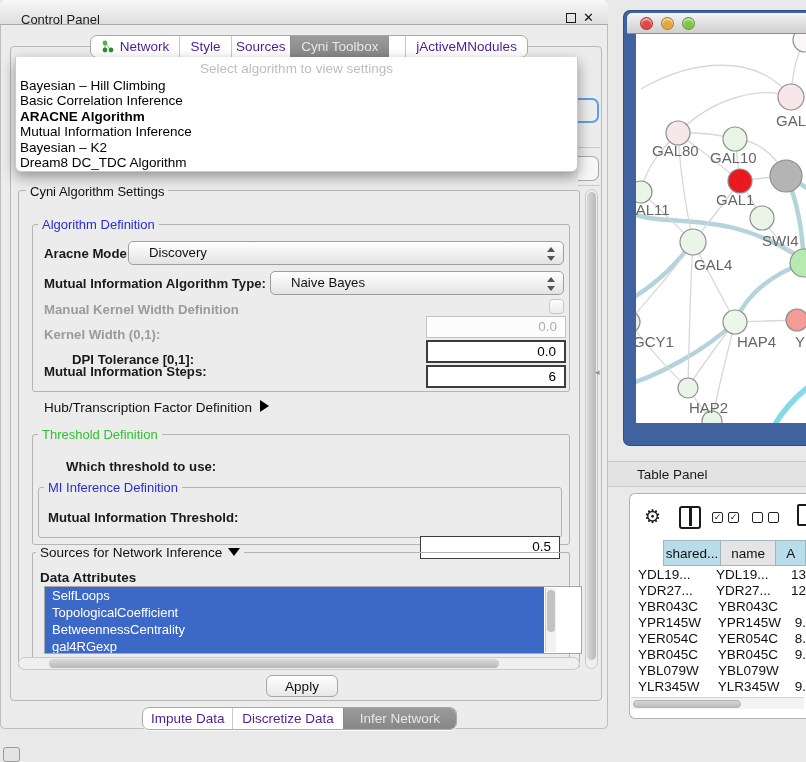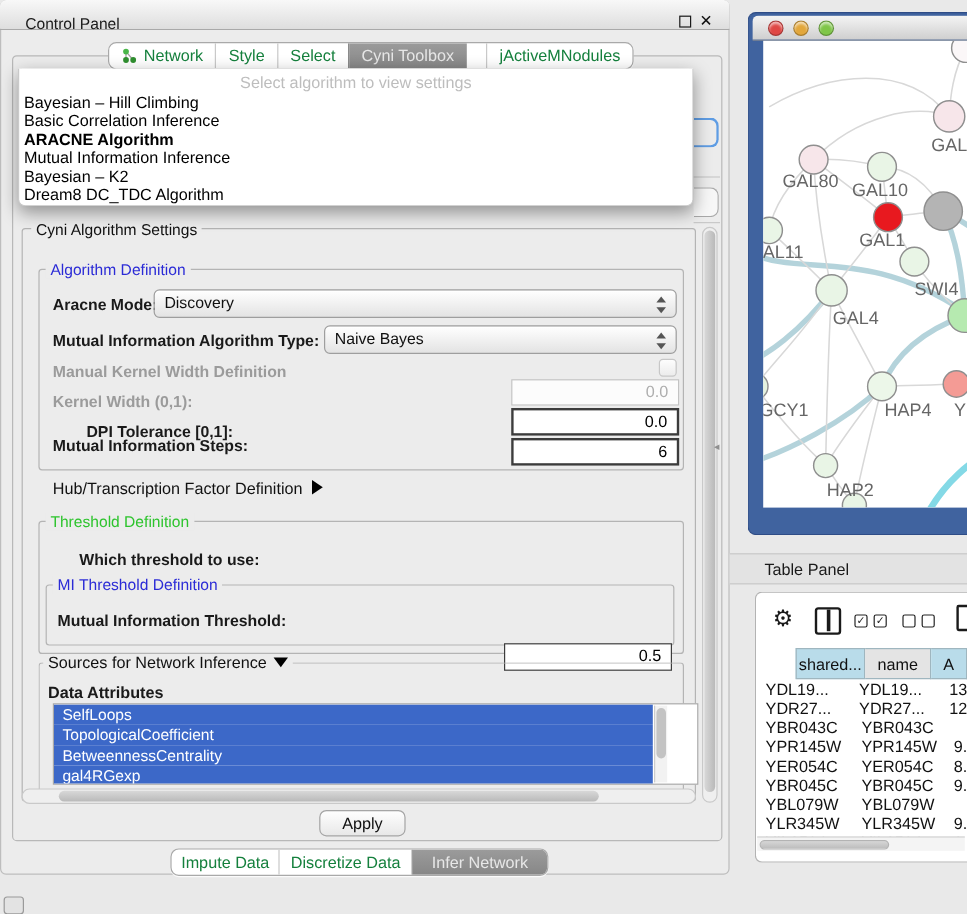--- a/index.html
+++ b/index.html
@@ -18,21 +18,21 @@
   .winbtn-square { left:566px; top:13px; width:10px; height:10px; border:1.6px solid #1a1a1a; }
   .winbtn-close { left:583px; top:10px; font-size:13px; font-weight:bold; color:#111; }
 
   #cp-content { left:10px; top:46px; width:592px; height:655px;
     border:1px solid #b8b8b8; border-radius:4px; background:#ececec; }
 
   
   .seg { display:flex; background:#fff; border:1px solid #a9a9a9; border-radius:7px;
          overflow:hidden; height:23px; box-shadow:0 1px 0 rgba(255,255,255,.8); }
   .seg .segitem { display:flex; align-items:center; justify-content:center;
-    font-size:13.5px; color:#15803d; border-left:1px solid #c9c9c9; cursor:default; }
+    font-size:13.5px; color:#4c1d95; border-left:1px solid #c9c9c9; cursor:default; }
   .seg .segitem:first-child { border-left:none; }
   .seg .segitem.sel { background:linear-gradient(#9b9b9b,#878787); color:#e7e7e7;
     border-left-color:#8a8a8a; }
   #cp-tabs { left:90px; top:35px; width:438px; }
   #bottom-tabs { left:142px; top:707px; width:315px; }
 
   
   .frag-combo-blue { left:578px; top:98px; width:21px; height:25px; background:#ececec;
     border:2px solid #5f9de4; border-left:none; border-radius:0 7px 7px 0; z-index:4; }
   .frag-combo-white { left:578px; top:156px; width:21px; height:25px; background:#f7f7f7;
@@ -48,21 +48,21 @@
   .algo-item.bold { font-weight:bold; }
 
   
   .groupbox { position:absolute; border:1px solid #b4b4b4; border-radius:3px; }
   .grouptitle { position:absolute; background:#ececec; padding:0 4px; font-size:13px;
     white-space:nowrap; }
   .blab { position:absolute; font-size:13.2px; font-weight:bold; color:#1a1a1a; white-space:nowrap; }
   .glab { color:#9b9b9b !important; }
   .combo { position:absolute; height:24px; border:1px solid #9e9e9e; border-radius:5px;
     background:linear-gradient(#ffffff,#e3e3e3); box-shadow:inset 0 1px 0 #fff;
-    font-size:13.2px; color:#111; line-height:22px; padding-left:8px; }
+    font-size:13.2px; color:#111; line-height:22px; padding-left:20px; }
   .combo .arrows { position:absolute; right:9px; top:4px; width:8px; height:16px; }
   .combo .arrows:before { content:""; position:absolute; left:1px; top:1px;
     border-left:4px solid transparent; border-right:4px solid transparent; border-bottom:5px solid #555; }
   .combo .arrows:after { content:""; position:absolute; left:1px; bottom:1px;
     border-left:4px solid transparent; border-right:4px solid transparent; border-top:5px solid #555; }
   .field { position:absolute; background:#fff; font-size:13.5px; text-align:right;
     padding-right:8px; color:#000; }
   .field.dark { border:2px solid #3c3c3c; }
   .field.dis { border:1px solid #c3c3c3; color:#aeaeae; background:#fcfcfc; }
   .checkbox { position:absolute; width:15px; height:15px; border:1.5px solid #c7c7c7;
@@ -165,21 +165,21 @@
           <circle cx="4" cy="3" r="2.4" fill="#49b649"></circle>
           <circle cx="4" cy="10" r="2.4" fill="#2f8f2f"></circle>
           <circle cx="10" cy="10" r="2.4" fill="#2f8f2f"></circle>
         </svg>
         <span>Network</span>
       </div>
       <div class="segitem" style="width: 54px;">
         <span>Style</span>
       </div>
       <div class="segitem" style="width: 61px;">
-        <span>Select</span>
+        <span>Sources</span>
       </div>
       <div class="segitem sel" style="width: 104px;">
         <span>Cyni Toolbox</span>
       </div>
       <div class="segitem" style="width: 127px; margin-left: 16px;">
         <span>jActiveMNodules</span>
       </div>
     </div>
 
   <div class="abs" id="algo-popup">
@@ -231,21 +231,21 @@
   <div class="plainlab" style="left:44px;top:400px;">
     <span>Hub/Transcription Factor Definition</span><span class="tri-right"></span>
   </div>
 
   <div class="groupbox" style="left:32px;top:434px;width:538px;height:111px;"></div>
   <div class="grouptitle" style="left:38px;top:427px;color:#2ec42e;">Threshold Definition</div>
 
   <div class="blab" style="left:66px;top:459px;">Which threshold to use:</div>
 
   <div class="groupbox" style="left:38px;top:487px;width:524px;height:51px;"></div>
-  <div class="grouptitle" style="left:44px;top:480px;color:#2b2bd6;">MI Threshold Definition</div>
+  <div class="grouptitle" style="left:44px;top:480px;color:#2b2bd6;">MI Inference Definition</div>
   <div class="blab" style="left:48px;top:510px;">Mutual Information Threshold:</div>
   <div class="field dark" style="left:420px;top:504px;width:140px;height:23px;line-height:19px;border-width:1.5px;margin-top:32px;">0.5</div>
 
   <div class="groupbox" style="left:32px;top:552px;width:538px;height:116px;border-bottom:none;"></div>
   <div class="grouptitle" style="left:36px;top:545px;color:#111;font-size:13.5px;">
     <span>Sources for Network Inference</span><span class="tri-down"></span>
   </div>
   <div class="blab" style="left:40px;top:570px;font-size:13.5px;">Data Attributes</div>
 
   <div class="abs" id="attr-list">

